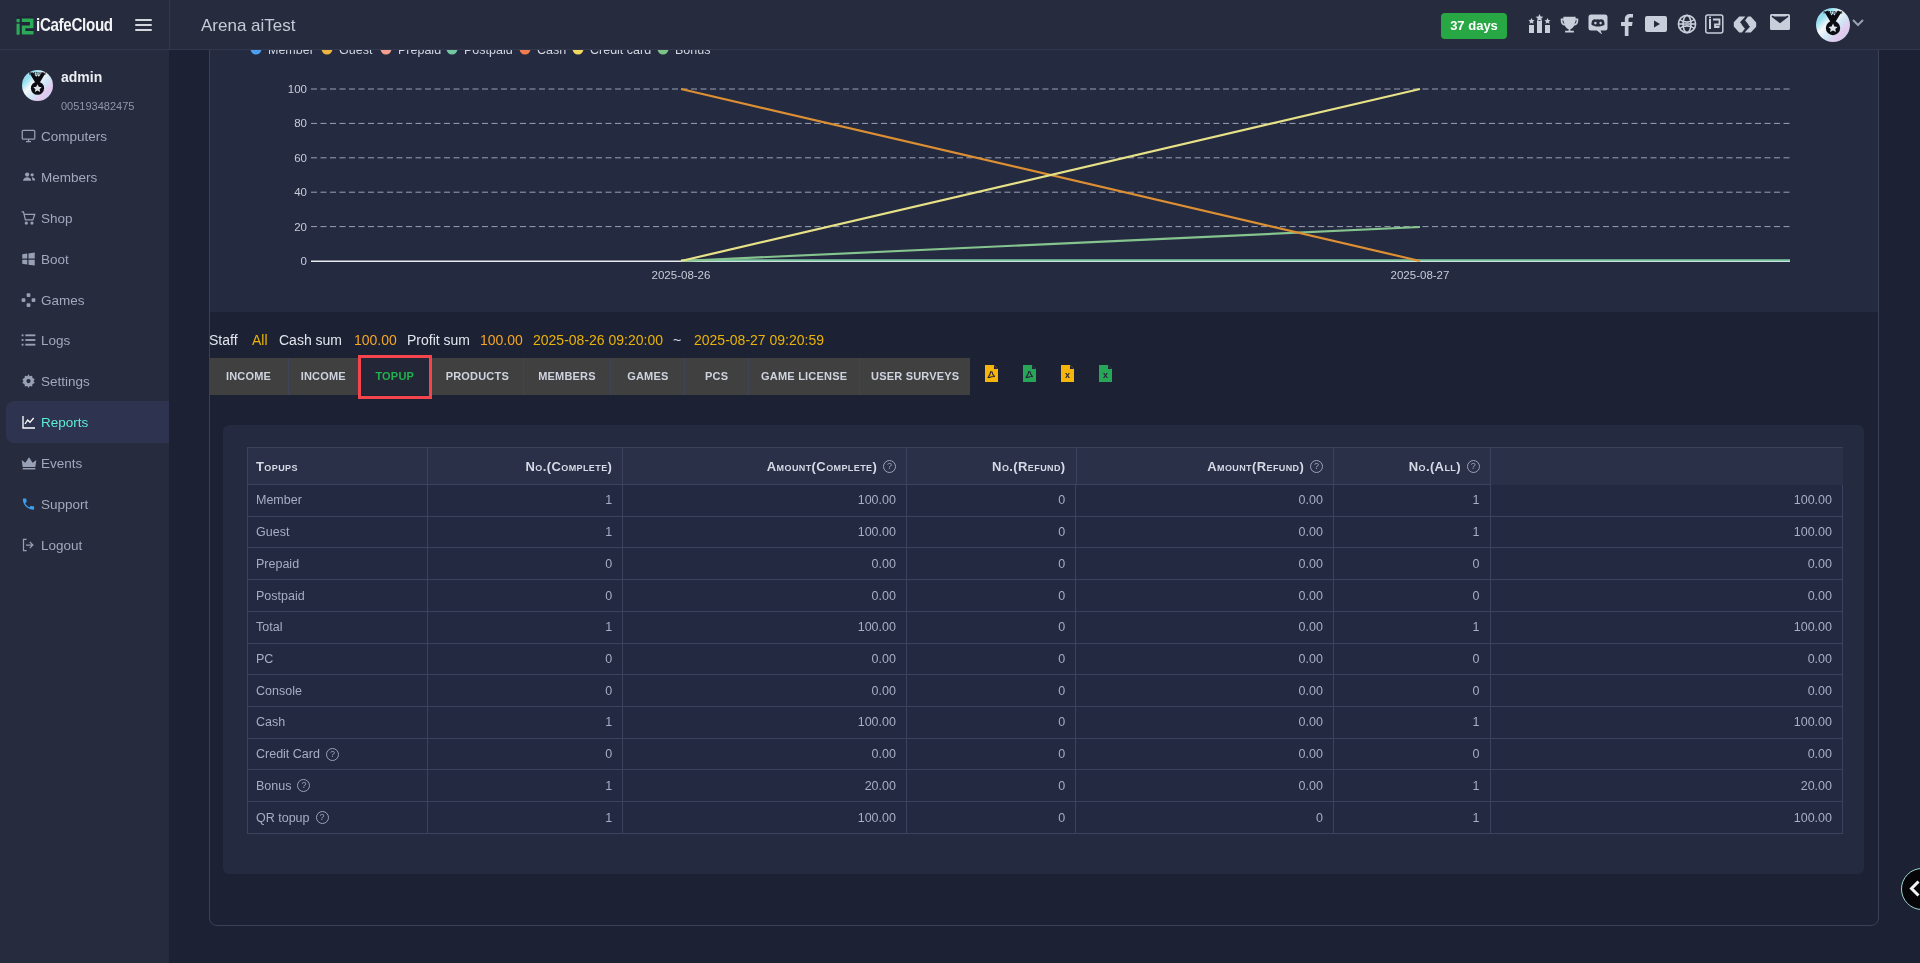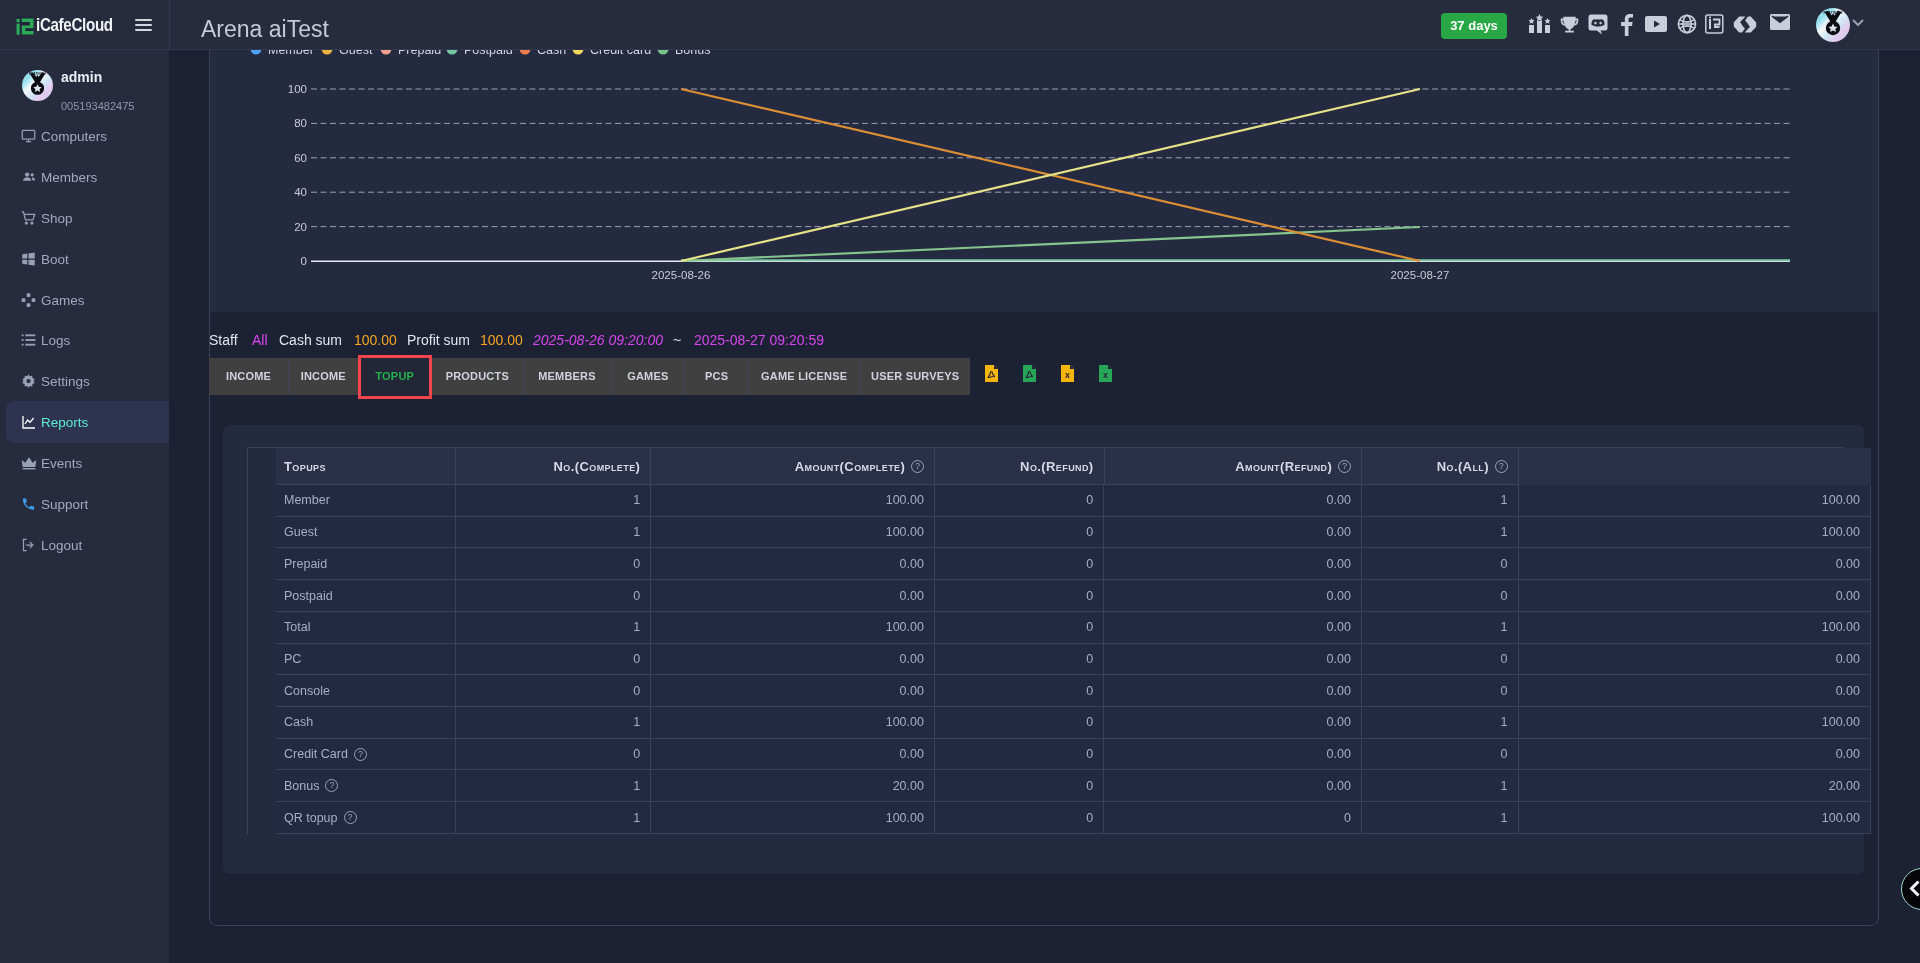--- a/index.html
+++ b/index.html
@@ -9,21 +9,21 @@
 
   
   #topbar { position:absolute; left:0; top:0; width:1920px; height:50px;
     background:#262b3d; border-bottom:1px solid #32384e; z-index:50; }
   #topbar .vline { position:absolute; left:169px; top:0; width:1px; height:50px; background:#323850; }
   #logoicon { position:absolute; left:16px; top:16px; width:18px; height:19px; }
   #logotext { position:absolute; left:36px; top:14px; font-size:18.5px; font-weight:700;
     color:#f2f3f5; letter-spacing:-0.4px; transform:scaleX(0.82); transform-origin:0 50%; }
   #burger { position:absolute; left:135px; top:19px; width:17px; }
   #burger div { height:2px; background:#d4d7de; margin-bottom:3px; border-radius:1px; }
-  #pagetitle { position:absolute; left:201px; top:16px; font-size:23px; color:#c6cad6; }
+  #pagetitle { position:absolute; left:201px; top:16px; font-size:17px; color:#c6cad6; }
   #daysbtn { position:absolute; left:1441px; top:13px; width:66px; height:26px;
     background:#28a745; border-radius:4px; color:#fff; font-size:13px; font-weight:700;
     text-align:center; line-height:26px; }
   .tico { position:absolute; top:14px; }
   #avatar1 { position:absolute; left:1816px; top:8px; width:34px; height:34px; }
   #chev { position:absolute; left:1852px; top:19px; }
 
   
   #sidebar { position:absolute; left:0; top:50px; width:169px; height:913px; background:#262b3d; }
   #profile-name { position:absolute; left:61px; top:19px; font-size:14px; font-weight:700; color:#eceef3; }
@@ -38,42 +38,42 @@
   .mitem.active .lbl { left:35px; }
   .mitem.active .lbl { color:#5eead4; font-weight:500; }
 
   
   #panel { position:absolute; left:209px; top:-40px; width:1670px; height:966px;
     border:1px solid #3a4156; border-radius:8px; overflow:hidden; }
   #chartcard { position:absolute; left:0; top:0; width:1668px; height:351px; background:#242a40; }
 
   
   .sr { position:absolute; top:332px; font-size:14px; color:#e3e6ee; white-space:nowrap; }
-  .sr.blue { color:#d946ef; }
+  .sr.blue { color:#eab308; }
   .sr.orange { color:#f5a623; }
 
   
   #tabbar { position:absolute; left:209px; top:358px; width:761px; height:37px;
     background:#404040; display:flex; }
   #tabbar .tab { height:37px; line-height:37px; text-align:center; font-size:11px;
     font-weight:700; letter-spacing:0.2px; color:#ced3df; border-right:1px solid #3f4459; }
   #tabbar .tab:last-child { border-right:none; }
   #tabbar .tab.active { color:#21b14d; background:#222637; }
   #redbox { position:absolute; left:357.5px; top:355px; width:74.5px; height:44px;
     border:3.5px solid #f4444c; z-index:20; }
   .ficon { position:absolute; top:365px; }
 
   
   #card { position:absolute; left:223px; top:425px; width:1641px; height:449px;
     background:#242a40; border-radius:6px; }
 
   
   #tbl { position:absolute; left:247px; top:447px; width:1596px;
     border-left:1px solid #3c425b; border-top:1px solid #3c425b; font-size:12.5px; color:#a6adc4; }
-  .trow { display:flex; width:100%;margin-left:28px; }
+  .trow { display:flex; width:100%; }
   .trow > div { border-right:1px solid #3c425b; border-bottom:1px solid #3c425b;
     display:flex; align-items:center; justify-content:flex-end; padding-right:10px; white-space:nowrap; }
   .trow > div:first-child { justify-content:flex-start; padding-left:8px; padding-right:0; }
   .trow.hd { height:37px; background:#2a3048; font-weight:700; font-size:13px;
     color:#d6dae6; letter-spacing:0.4px; font-variant:small-caps; }
   .trow.dt { height:31.72px; background:#232940; }
   .c1 { width:179.6px; } .c2 { width:195.7px; } .c3 { width:283.9px; }
   .c4 { width:169.4px; } .c5 { width:257.7px; } .c6 { width:156.7px; } .c7 { width:352.6px; }
   .qm { display:inline-block; width:13px; height:13px; border:1px solid #9aa2b8; border-radius:50%;
     font-size:9px; line-height:11px; text-align:center; color:#9aa2b8; margin-left:6px;
@@ -138,21 +138,21 @@
   <line x1="471" y1="89" x2="1210" y2="261" stroke="#dd8f33" stroke-width="2.2"></line>
   <line x1="471" y1="261" x2="1210" y2="89" stroke="#e7e287" stroke-width="2.2"></line>
 </svg>
 
 <span class="sr" style="left:209px;">Staff</span>
 <span class="sr blue" style="left:252px;">All</span>
 <span class="sr" style="left:279px;">Cash sum</span>
 <span class="sr orange" style="left:354px;">100.00</span>
 <span class="sr" style="left:407px;">Profit sum</span>
 <span class="sr orange" style="left:480px;">100.00</span>
-<span class="sr blue" style="left:533px;font-style:italic;">2025-08-26 09:20:00</span>
+<span class="sr blue" style="left:533px;">2025-08-26 09:20:00</span>
 <span class="sr" style="left:673px;">~</span>
 <span class="sr blue" style="left:694px;">2025-08-27 09:20:59</span>
 
 <div id="tabbar">
   <div class="tab" style="width:80px;">INCOME</div>
   <div class="tab" style="width:69.6px;">INCOME</div>
   <div class="tab active" style="width:73.3px;">TOPUP</div>
   <div class="tab" style="width:91.8px;">PRODUCTS</div>
   <div class="tab" style="width:87.5px;">MEMBERS</div>
   <div class="tab" style="width:74.3px;">GAMES</div>

